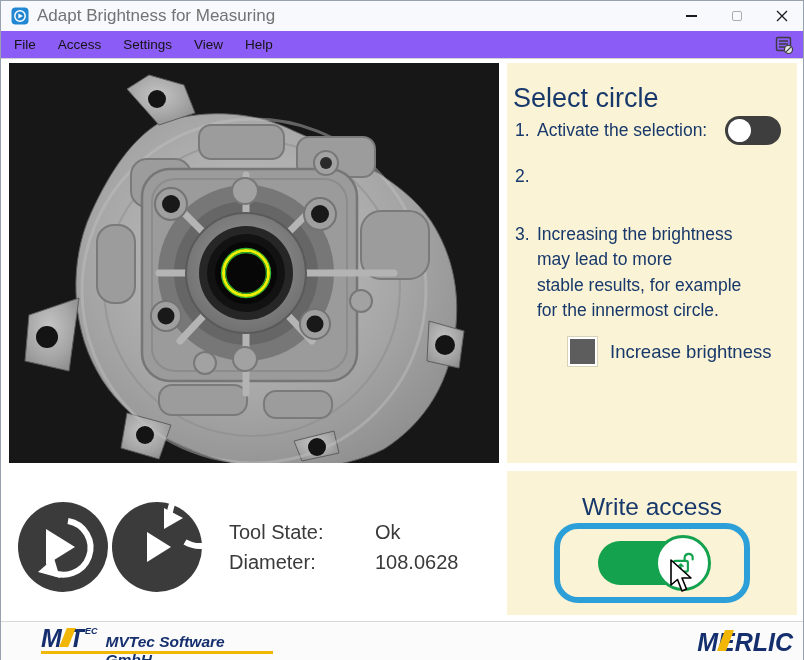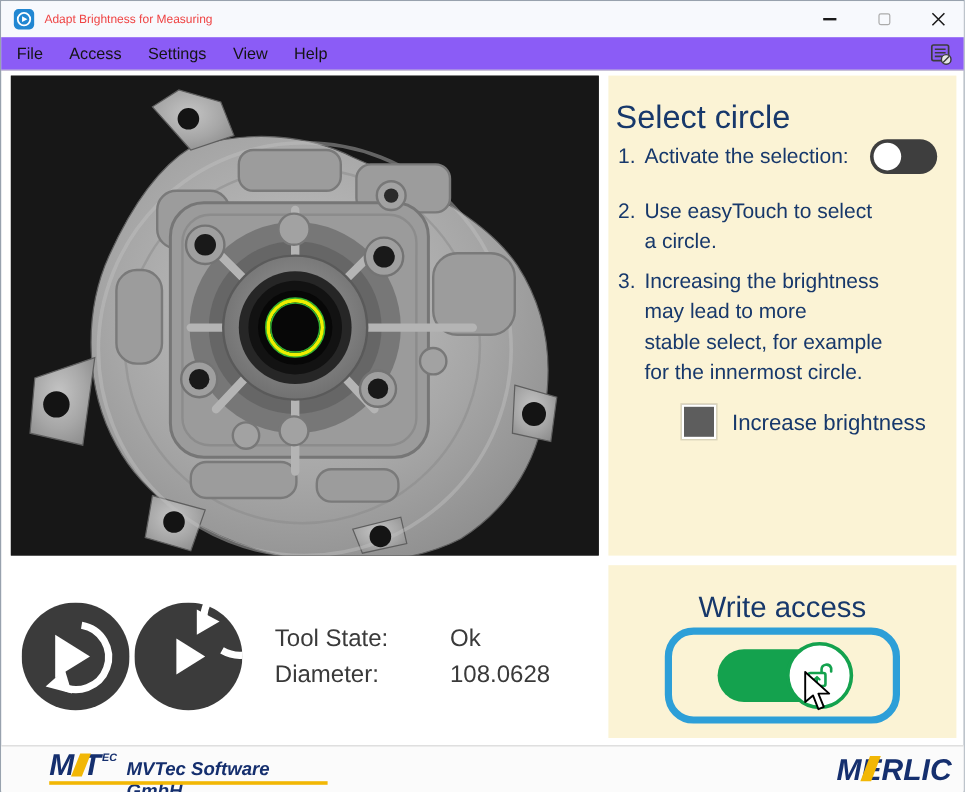--- a/index.html
+++ b/index.html
@@ -3,21 +3,21 @@
 <meta charset="utf-8">
 <style>
   * { margin:0; padding:0; box-sizing:border-box; }
   html,body { width:804px; height:660px; }
   body { font-family:"Liberation Sans", sans-serif; background:#fff; position:relative; overflow:hidden; }
   .window { position:absolute; inset:0; border:1px solid #98a2ae; background:#fff; }
 
   
   .titlebar { position:absolute; left:0; top:0; width:100%; height:30px; background:#f7f9fd; display:flex; align-items:center; }
   .app-icon { width:18px; height:18px; margin:0 8px 0 10px; }
-  .title-text { font-size:10px; color:#ef4444; }
+  .title-text { font-size:17px; color:#737373; }
   .win-btn { position:absolute; top:0; width:46px; height:30px; display:flex; align-items:center; justify-content:center; }
   .btn-min { left:667px; } .btn-max { left:713px; } .btn-close { left:758px; }
   .glyph-min { width:11px; height:1.4px; background:#1a1a1a; }
   .glyph-max { width:10px; height:10px; border:1.2px solid #ababab; border-radius:2px; }
 
   
   .menubar { position:absolute; left:0; top:30px; width:100%; height:28px; background:#8b5cf6; border-bottom:1px solid #d2d2d2; display:flex; align-items:center; padding-left:2px; }
   .menu-item { font-size:13.5px; color:#141414; padding:0 11px; line-height:28px; }
   .menubar-right-icon { position:absolute; right:8px; top:3px; width:22px; height:22px; }
 
@@ -209,32 +209,28 @@
     <div class="step step1">
       <span class="step-num">1.</span>
       <span>Activate the selection:</span>
     </div>
     <div class="toggle-off">
       <div class="knob"></div>
     </div>
 
     <div class="step step2">
       <span class="step-num">2.</span>
-      <span>
-        <span>Use easyTouch to select</span><br>
-        <span>a circle.</span>
-      </span>
     </div>
 
     <div class="step step3">
       <span class="step-num">3.</span>
       <span>
         <span>Increasing the brightness</span><br>
         <span>may lead to more</span><br>
-        <span>stable select, for example</span><br>
+        <span>stable results, for example</span><br>
         <span>for the innermost circle.</span>
       </span>
     </div>
 
     <div class="checkbox-row">
       <div class="checkbox-box"></div>
       <span class="checkbox-label">Increase brightness</span>
     </div>
   </div>
 

